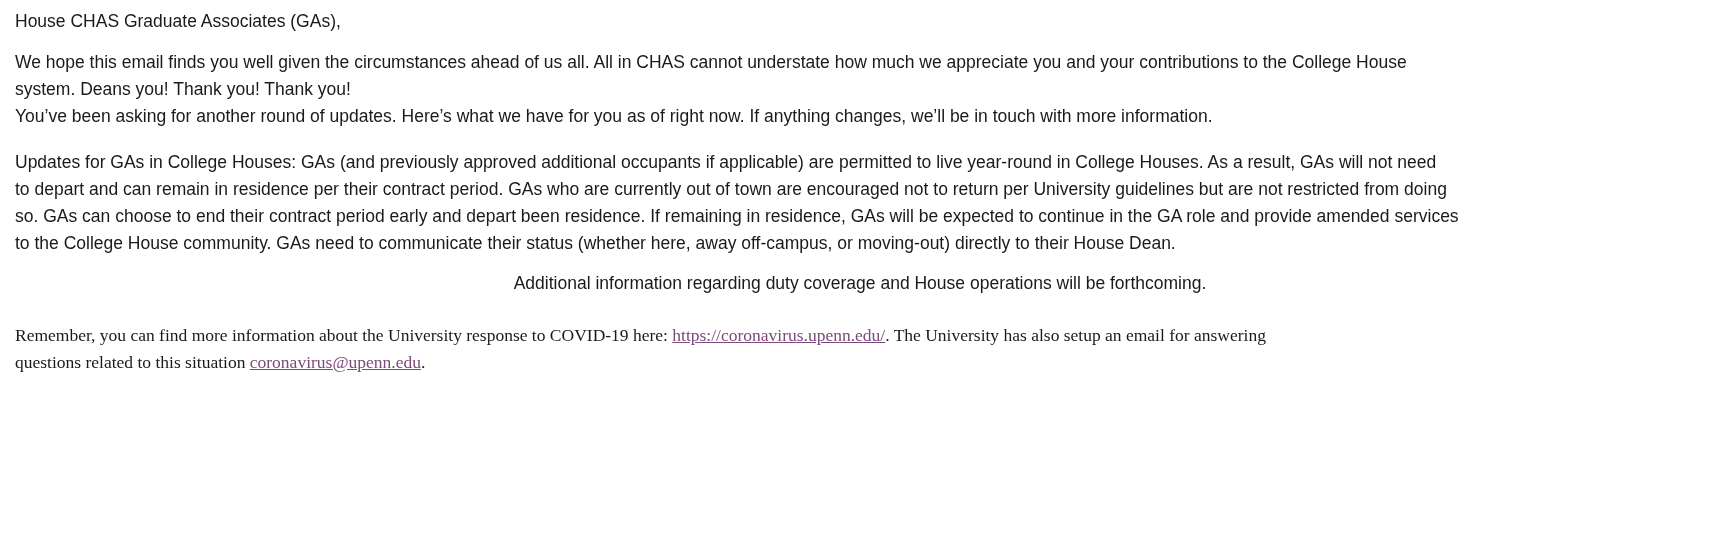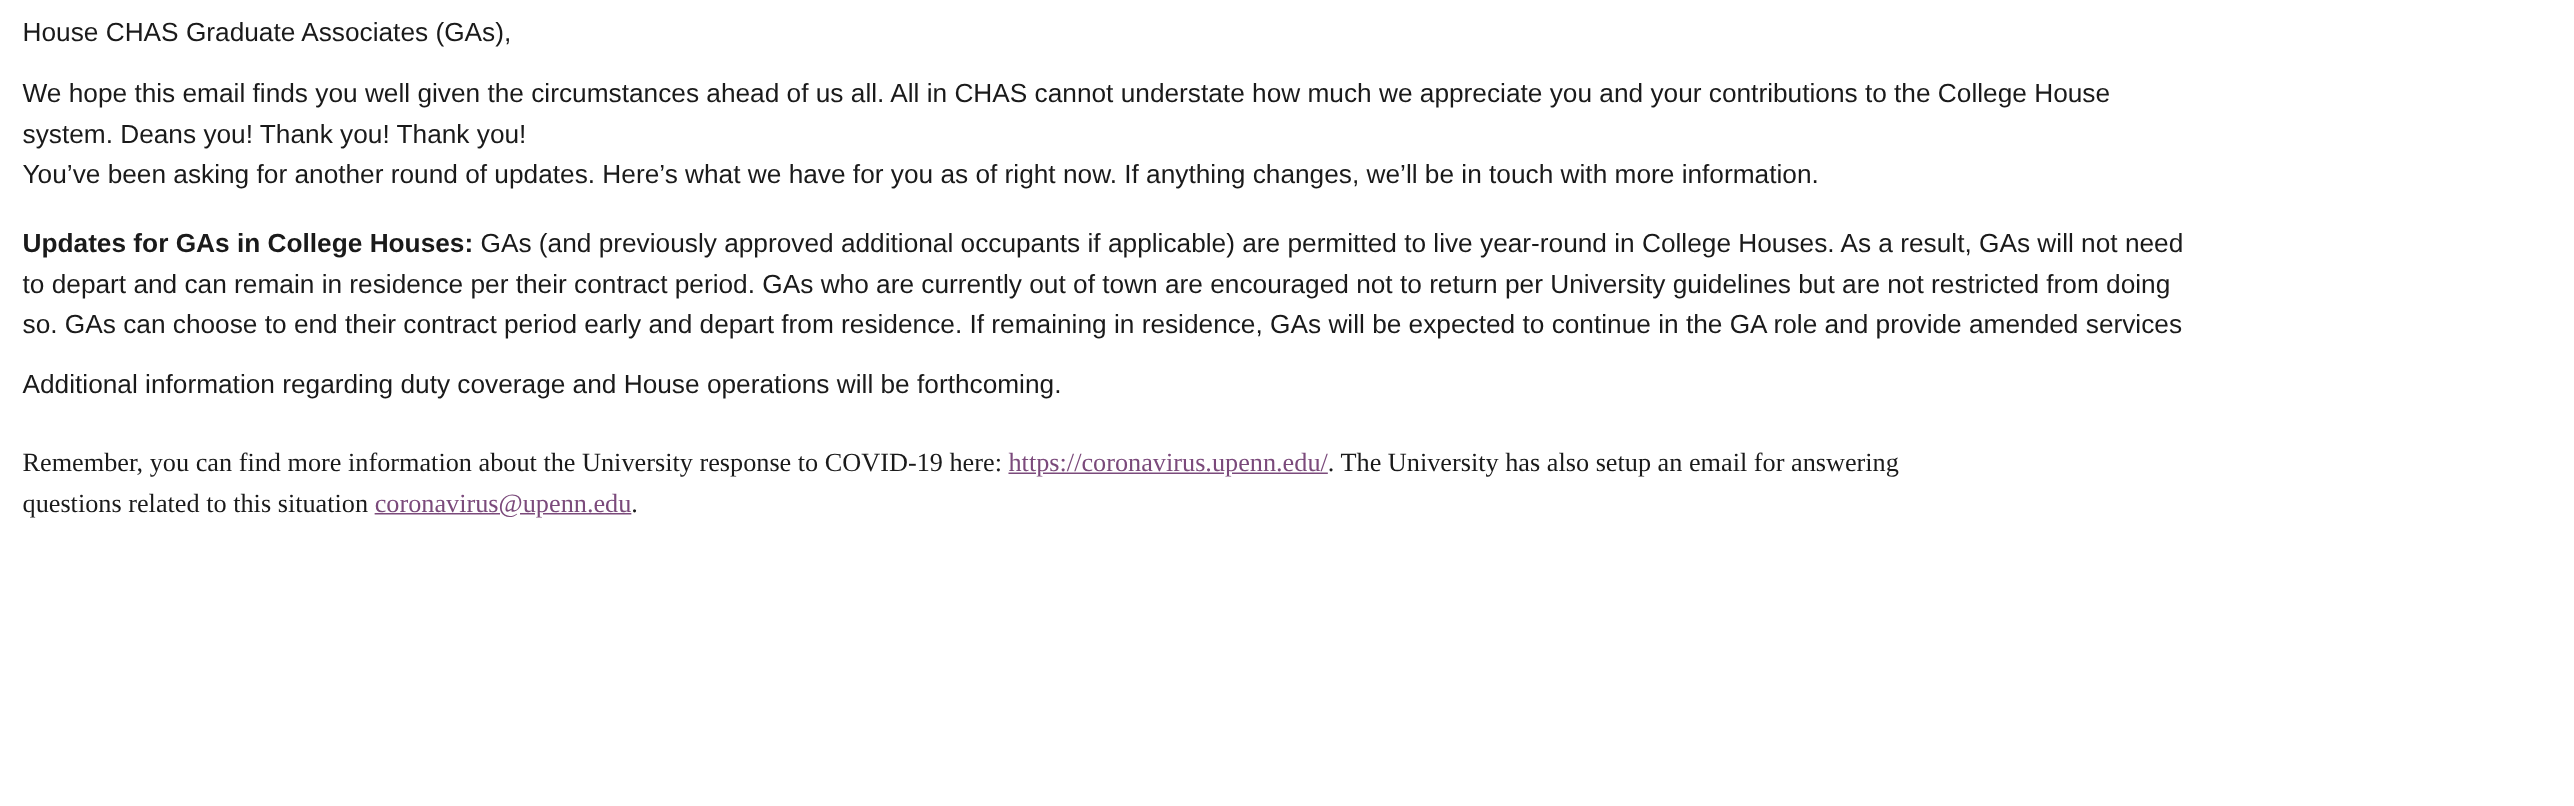--- a/index.html
+++ b/index.html
@@ -32,23 +32,23 @@
       font-style: italic;
       height: 27px;
     }
     .para {
       margin: 0;
       line-height: 29px;
     }
     .p-hope { margin-top: 14px; line-height: 29px; }
     .p-asking { line-height: 29px; }
     .p-updates { margin-top: 19px; line-height: 31.5px; }
-    .p-additional { margin-top: 13px; line-height: 29px; }
+    .p-additional { margin-top: 13px; line-height: 29px; text-align: center; }
     .p-remember { margin-top: 25px; line-height: 29px; font-family: Liberation Serif, serif; }
-    .bold { font-weight: bold; margin-top: 38px; }
+    .bold { font-weight: normal; margin-top: 38px; }
     a.link {
       color: #7b4a7b;
       text-decoration: underline;
     }
   </style>
 </head>
 <body>
 
 <div class="email">
 
@@ -59,21 +59,22 @@
     <span class="line">system. Deans you! Thank you! Thank you!</span>
   </div>
 
   <div class="para p-asking">
     <span class="line">You’ve been asking for another round of updates. Here’s what we have for you as of right now. If anything changes, we’ll be in touch with more information.</span>
   </div>
 
   <div class="para p-updates">
     <span class="line"><span class="bold">Updates for GAs in College Houses:</span><span> GAs (and previously approved additional occupants if applicable) are permitted to live year-round in College Houses. As a result, GAs will not need</span></span>
     <span class="line">to depart and can remain in residence per their contract period. GAs who are currently out of town are encouraged not to return per University guidelines but are not restricted from doing</span>
-    <span class="line">so. GAs can choose to end their contract period early and depart from residence. If remaining in residence, GAs will be expected to continue in the GA role and provide amended services</span>
+    <span class="line">so. GAs can choose to end their contract period early and depart been residence. If remaining in residence, GAs will be expected to continue in the GA role and provide amended services</span>
+    <span class="line">to the College House community. GAs need to communicate their status (whether here, away off-campus, or moving-out) directly to their House Dean.</span>
   </div>
 
   <div class="para p-additional">
     <span class="line">Additional information regarding duty coverage and House operations will be forthcoming.</span>
   </div>
 
   <div class="para p-remember">
     <span class="line"><span>Remember, you can find more information about the University response to COVID-19 here: </span><a class="link" href="#">https://coronavirus.upenn.edu/</a><span>. The University has also setup an email for answering</span></span>
     <span class="line"><span>questions related to this situation </span><a class="link" href="#">coronavirus@upenn.edu</a><span>.</span></span>
   </div>

